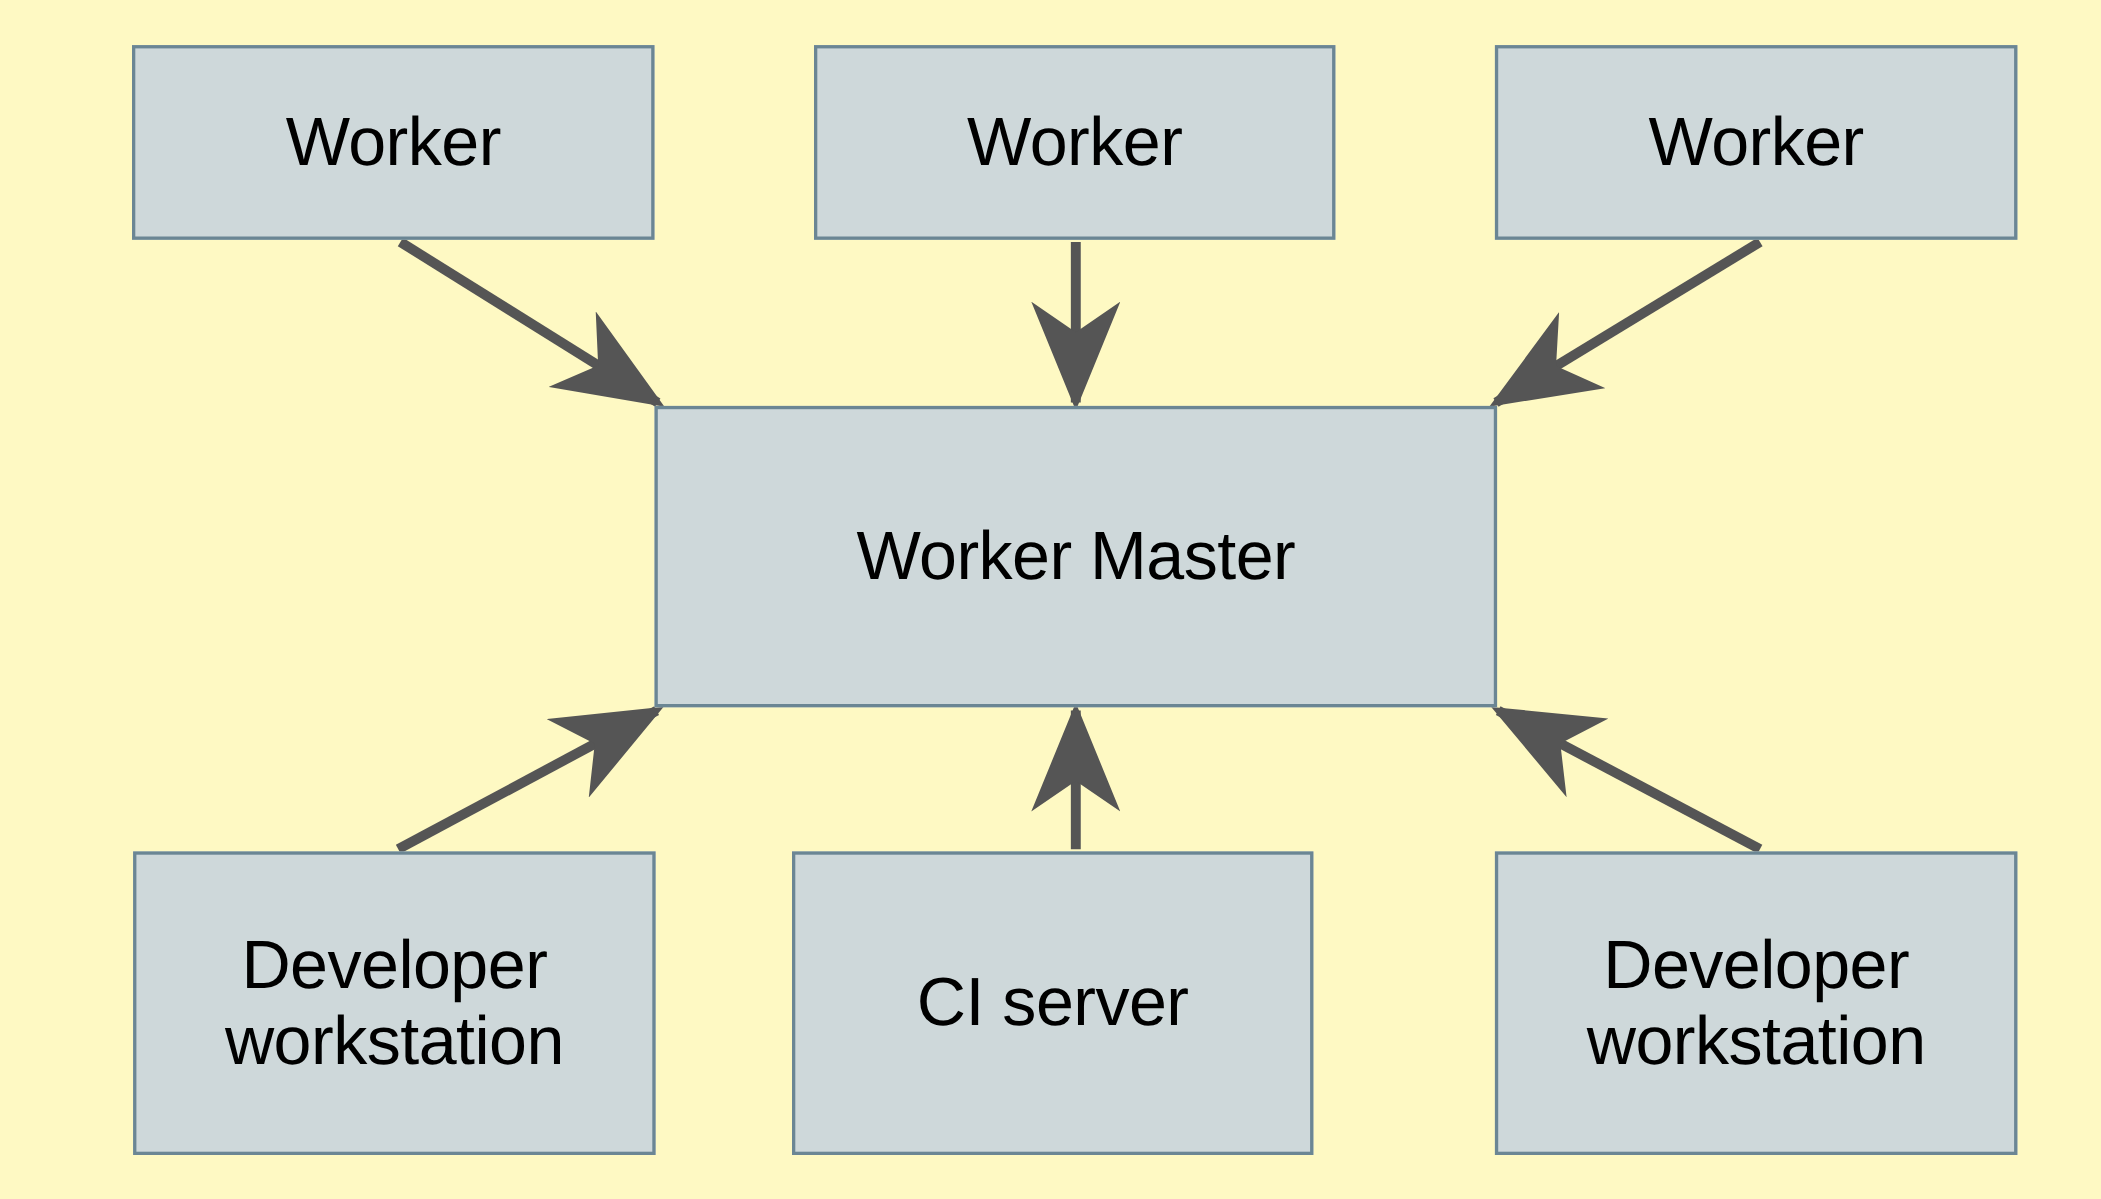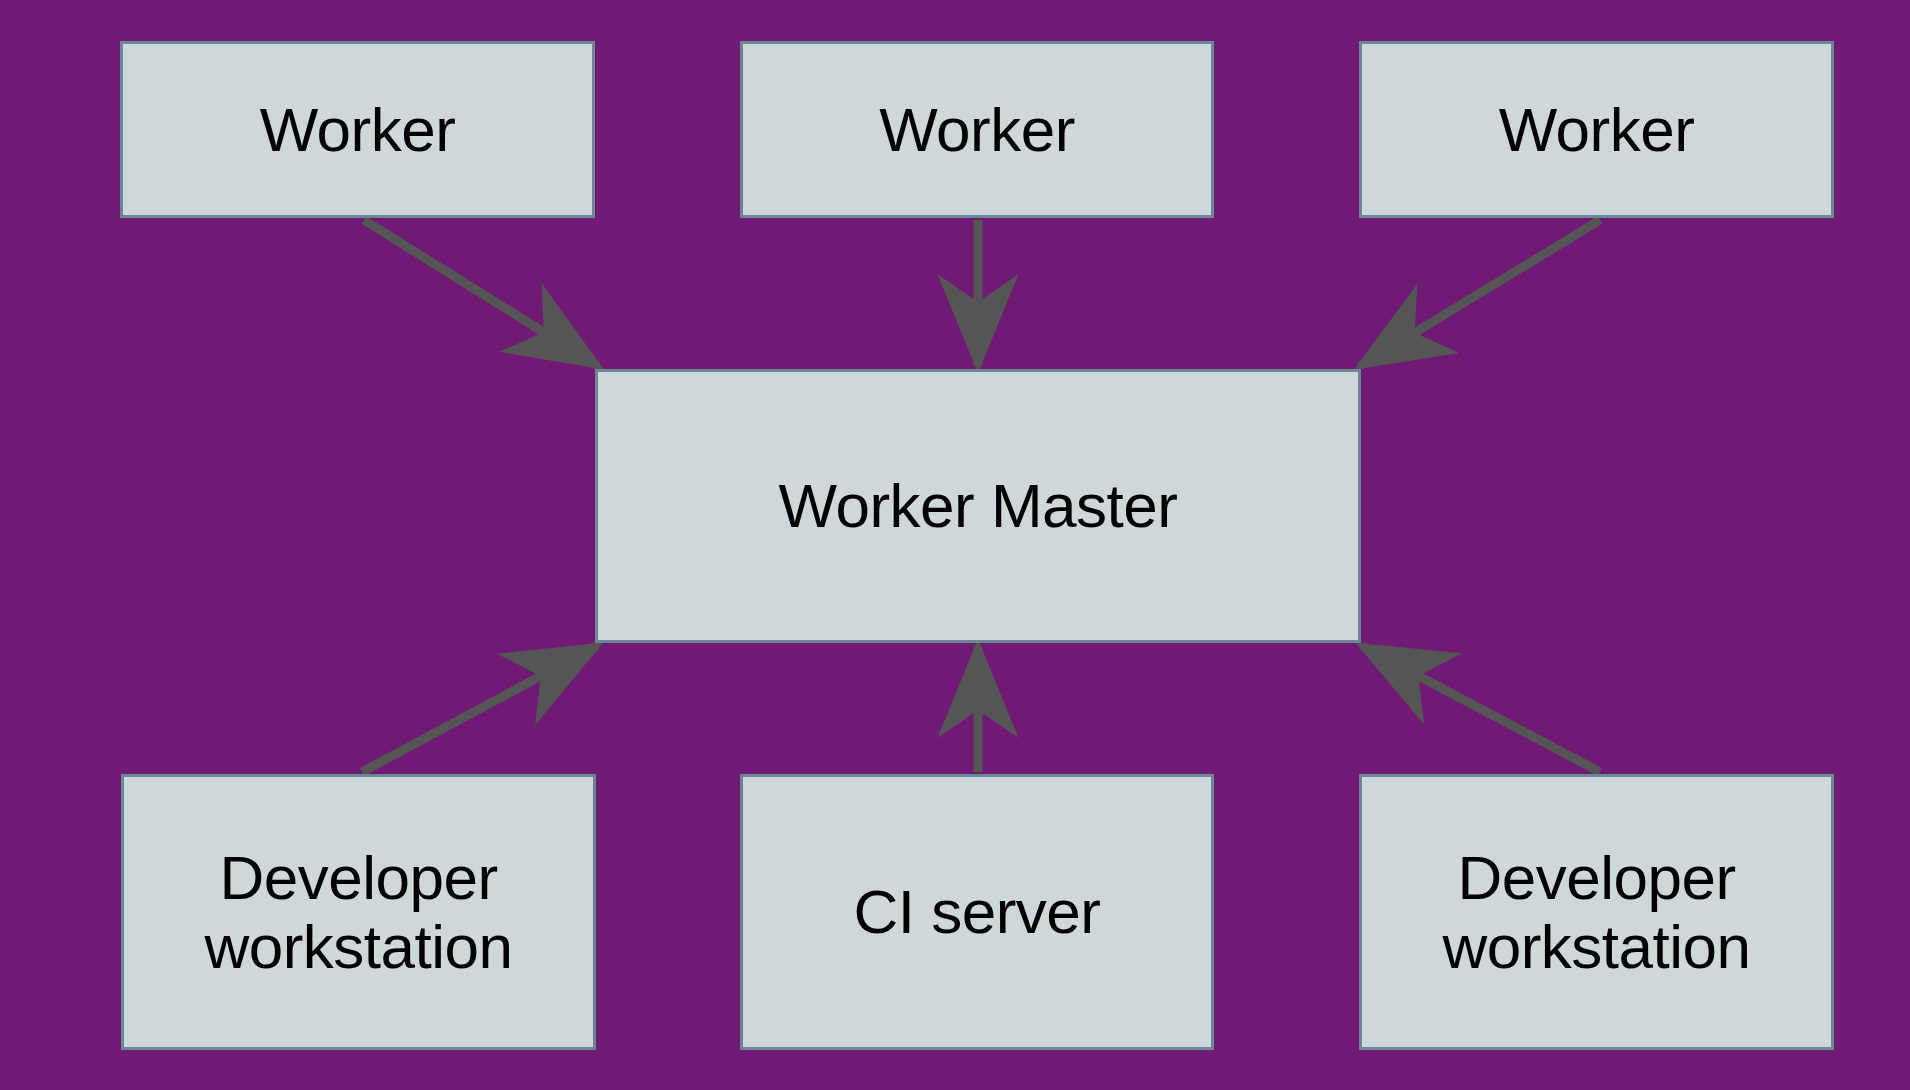--- a/index.html
+++ b/index.html
@@ -11,21 +11,21 @@
   body {
     font-family: "Liberation Sans", sans-serif;
     width: 1910px;
     height: 1090px;
     overflow: hidden;
   }
   #diagram-canvas {
     position: relative;
     width: 1910px;
     height: 1090px;
-    background: #701a75;
+    background: #fef9c3;
   }
   #edge-layer {
     position: absolute;
     left: 0;
     top: 0;
     width: 1910px;
     height: 1090px;
     pointer-events: none;
   }
   .node {
@@ -50,21 +50,21 @@
     white-space: pre-line;
   }
   
   #node-worker-1 { left: 120px;  top: 41px;  width: 475px; height: 177px; }
   #node-worker-2 { left: 740px;  top: 41px;  width: 474px; height: 177px; }
   #node-worker-3 { left: 1359px; top: 41px;  width: 475px; height: 177px; }
   
   #node-build-master { left: 595px; top: 369px; width: 766px; height: 274px; }
   
   #node-dev-workstation-1 { left: 121px;  top: 774px; width: 475px; height: 276px; }
-  #node-ci-server         { left: 740px;  top: 774px; width: 474px; height: 276px; }
+  #node-ci-server         { left: 720px;  top: 774px; width: 474px; height: 276px; }
   #node-dev-workstation-2 { left: 1359px; top: 774px; width: 475px; height: 276px; }
 </style>
 </head>
 <body>
 
 <div id="diagram-canvas">
 
   <svg id="edge-layer" viewBox="0 0 1910 1090" width="1910" height="1090" xmlns="http://www.w3.org/2000/svg">
     <defs>
 

